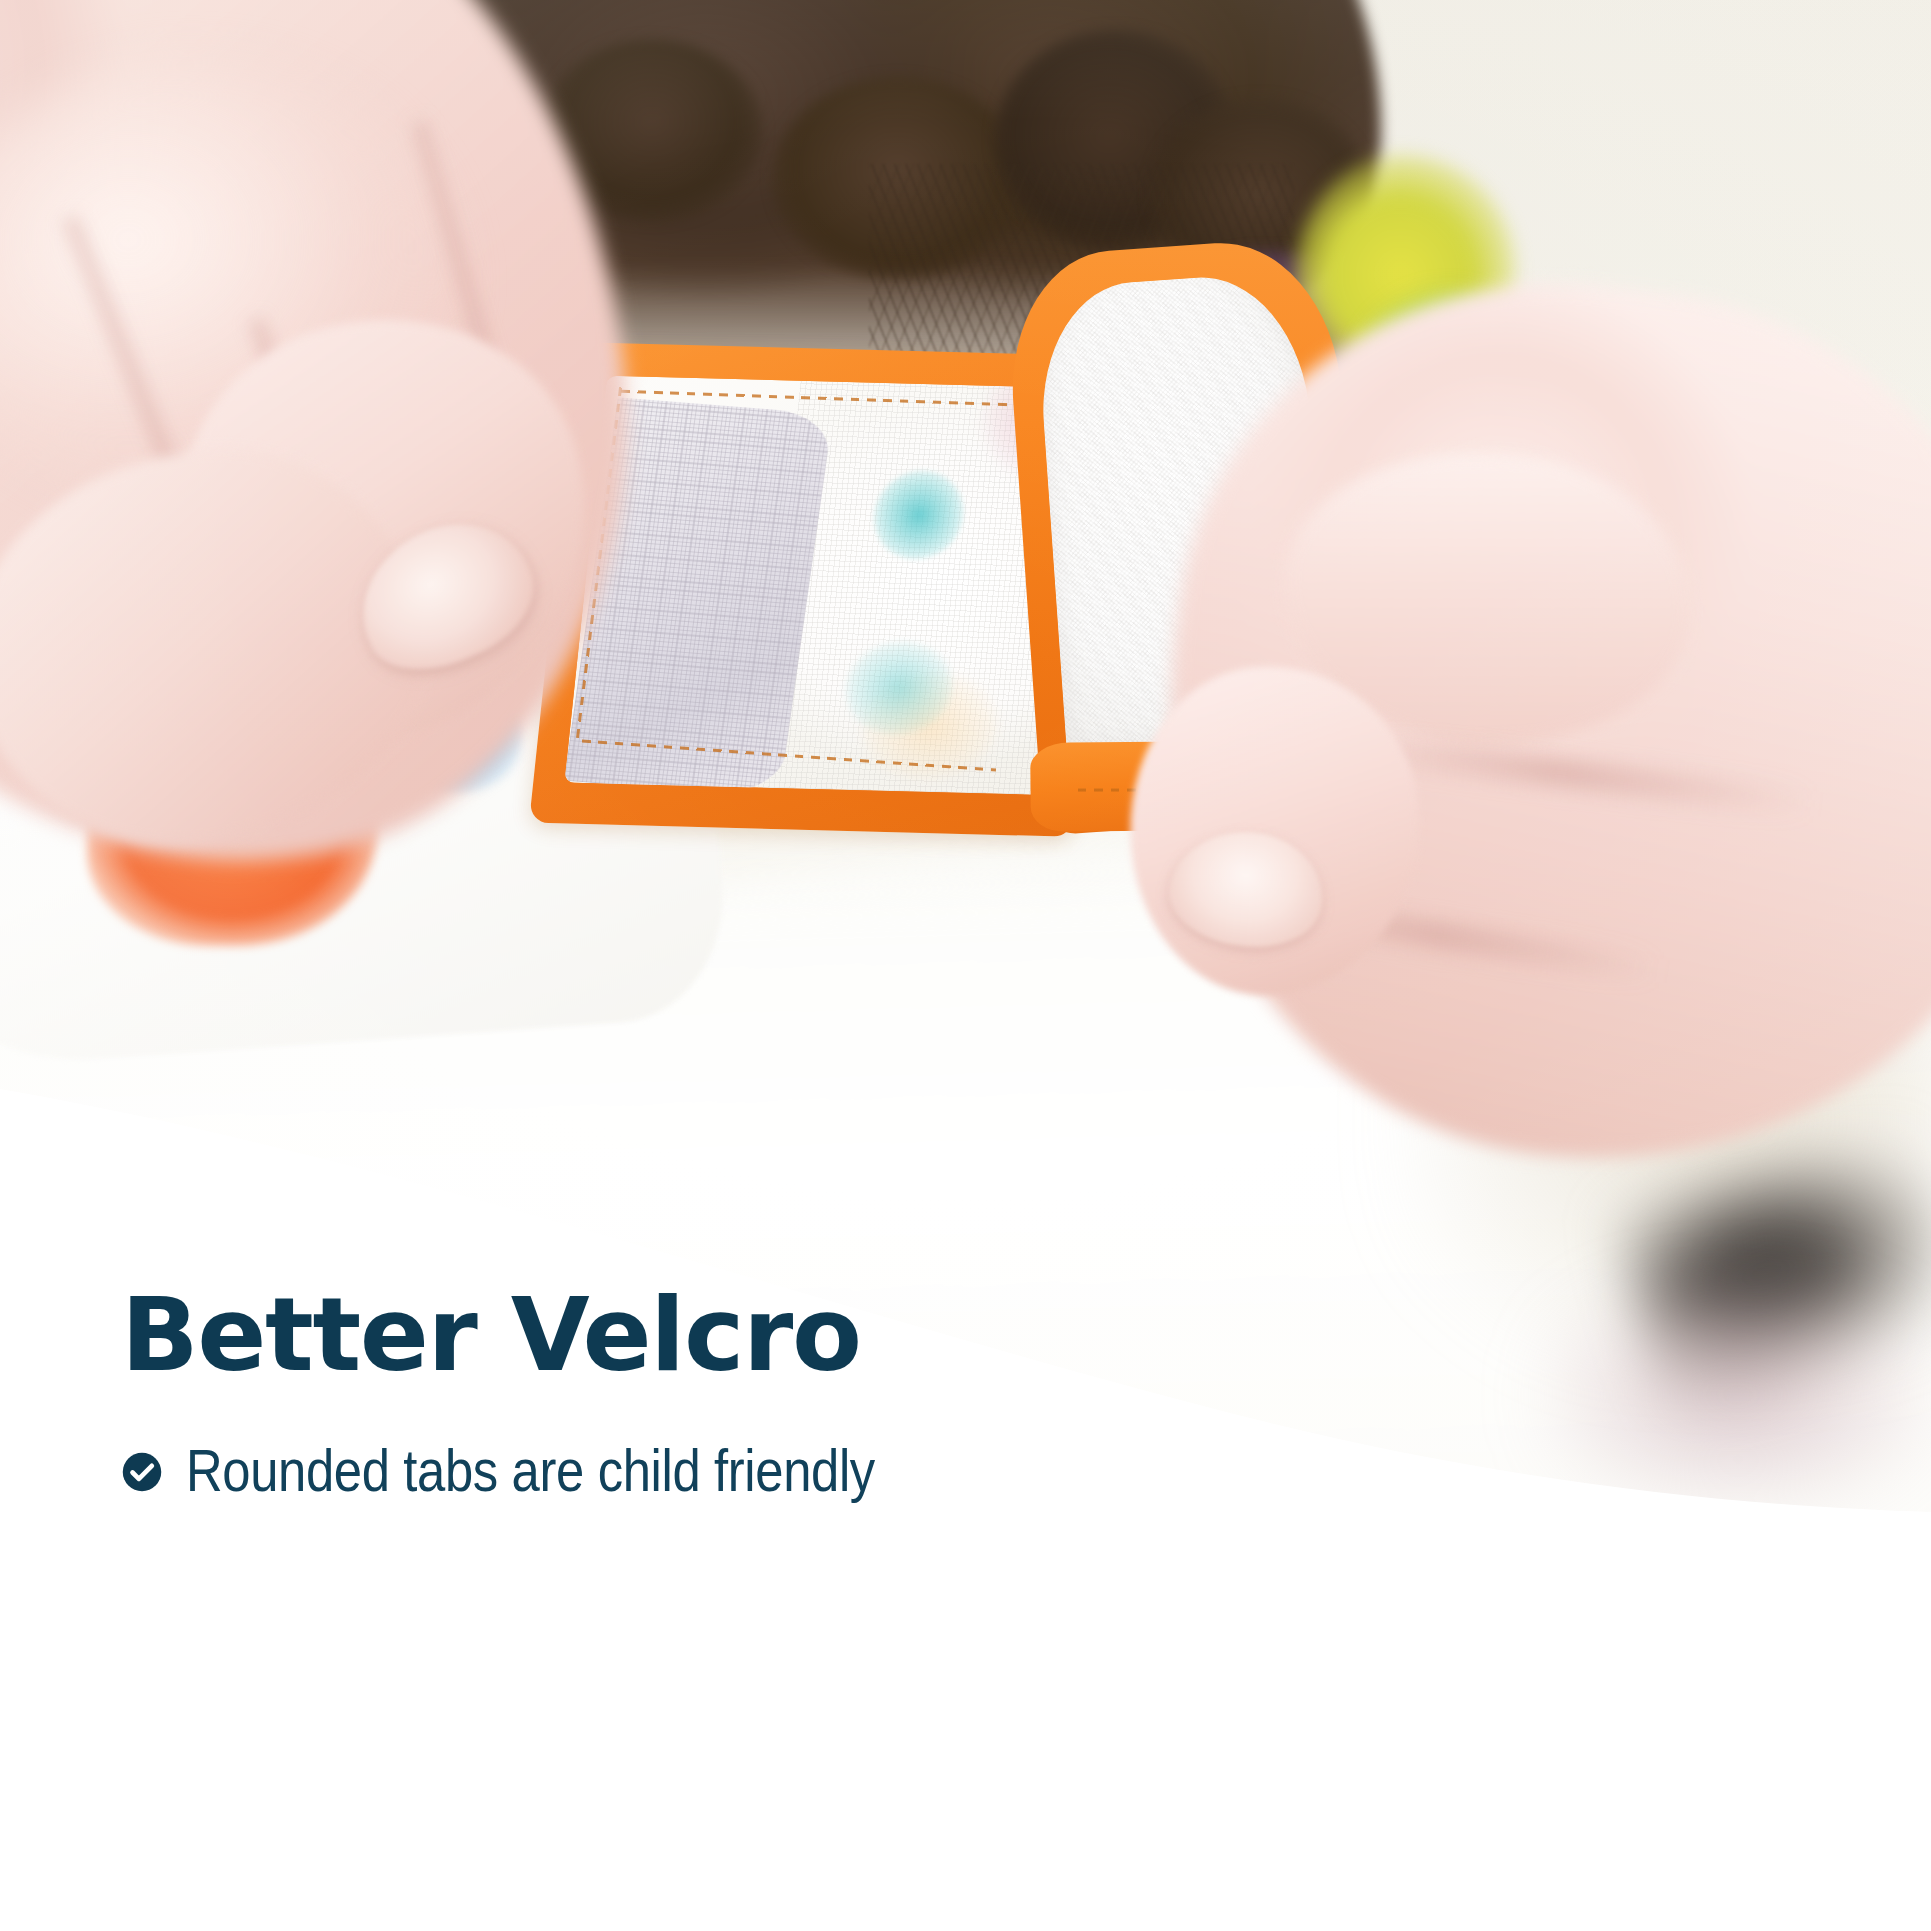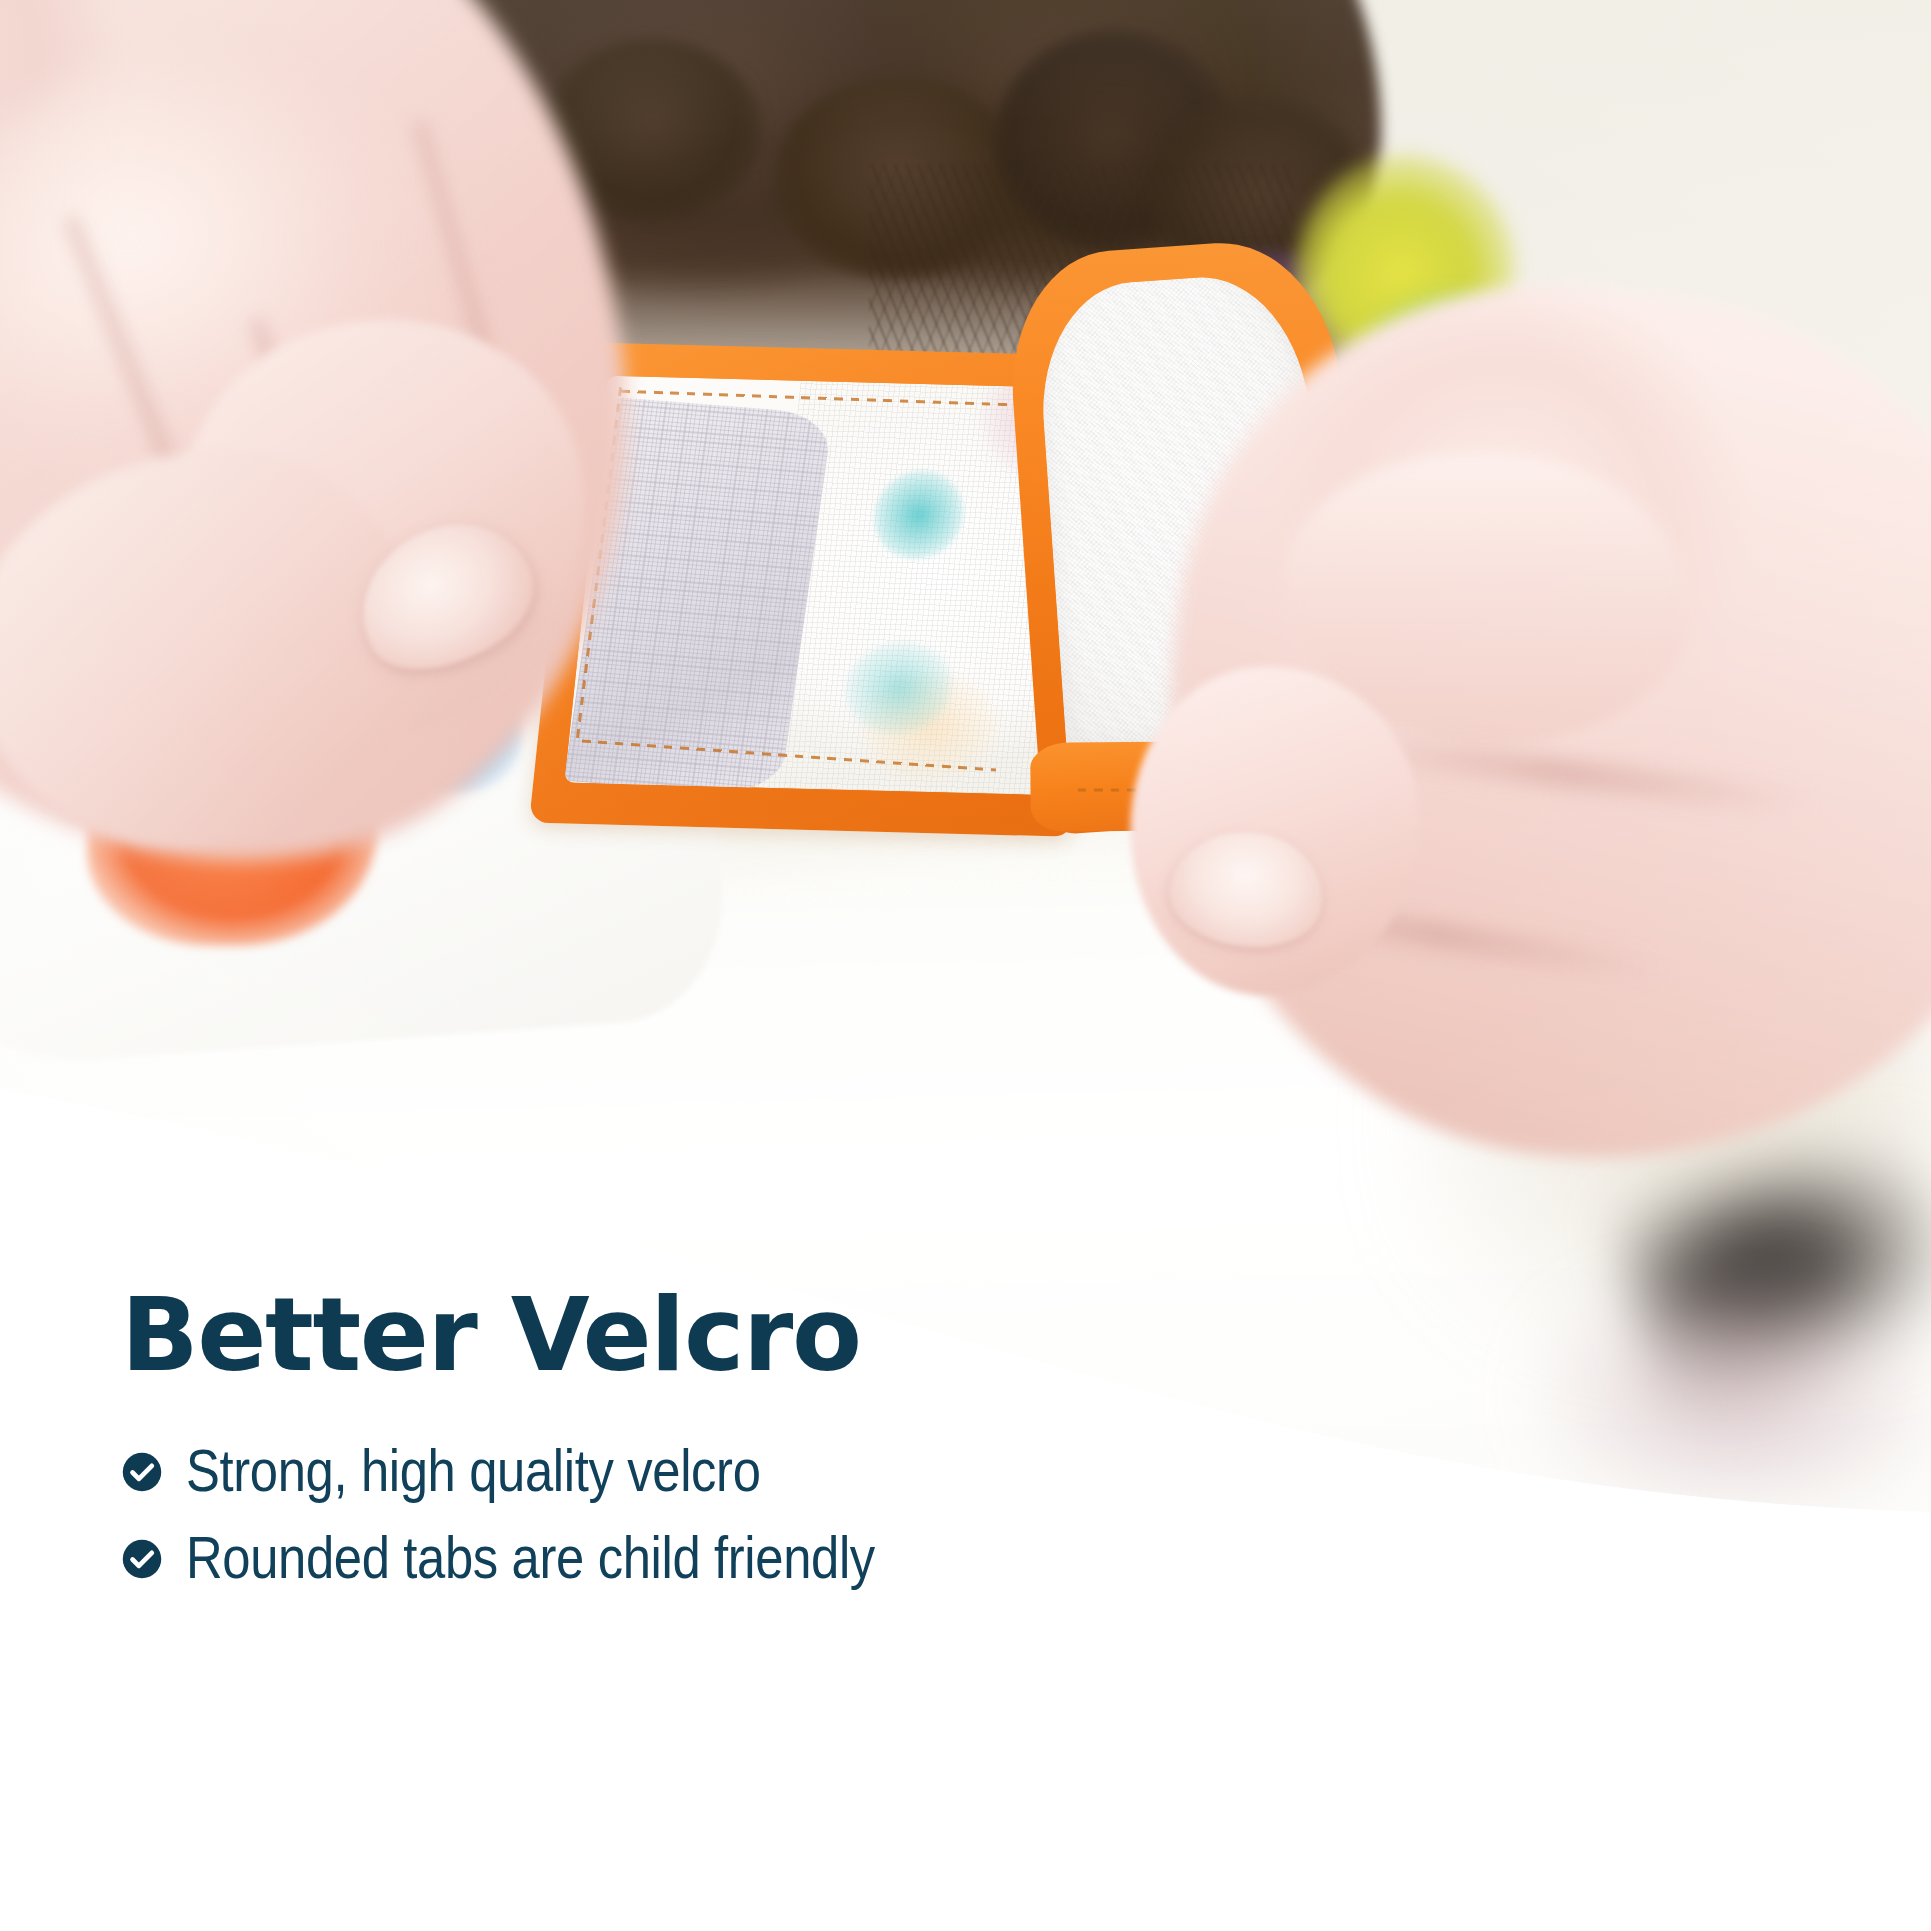--- a/index.html
+++ b/index.html
@@ -493,27 +493,20 @@
              C 1560,1535 1800,1560 2000,1566
              L 2000,2000 L 0,2000 Z" fill="#ffffff"></path>
   </svg>
 
   <div id="content">
 
     <div id="heading">Better Velcro</div>
 
     <ul id="features">
 
-      <li class="feature">
-        <svg class="check-icon" viewBox="0 0 24 24">
-          <circle cx="12" cy="12" r="11" fill="#0E3A52"></circle>
-          <path d="M6.6 12.3 L10.2 15.9 L17.6 8.5" fill="none" stroke="#ffffff" stroke-width="2.7" stroke-linecap="round" stroke-linejoin="round"></path>
-        </svg>
-        <span class="feature-text">Strong, high quality velcro</span>
-      </li>
 
 
 
       <li class="feature">
         <svg class="check-icon" viewBox="0 0 24 24">
           <circle cx="12" cy="12" r="11" fill="#0E3A52"></circle>
           <path d="M6.6 12.3 L10.2 15.9 L17.6 8.5" fill="none" stroke="#ffffff" stroke-width="2.7" stroke-linecap="round" stroke-linejoin="round"></path>
         </svg>
         <span class="feature-text">Rounded tabs are child friendly</span>
       </li>

